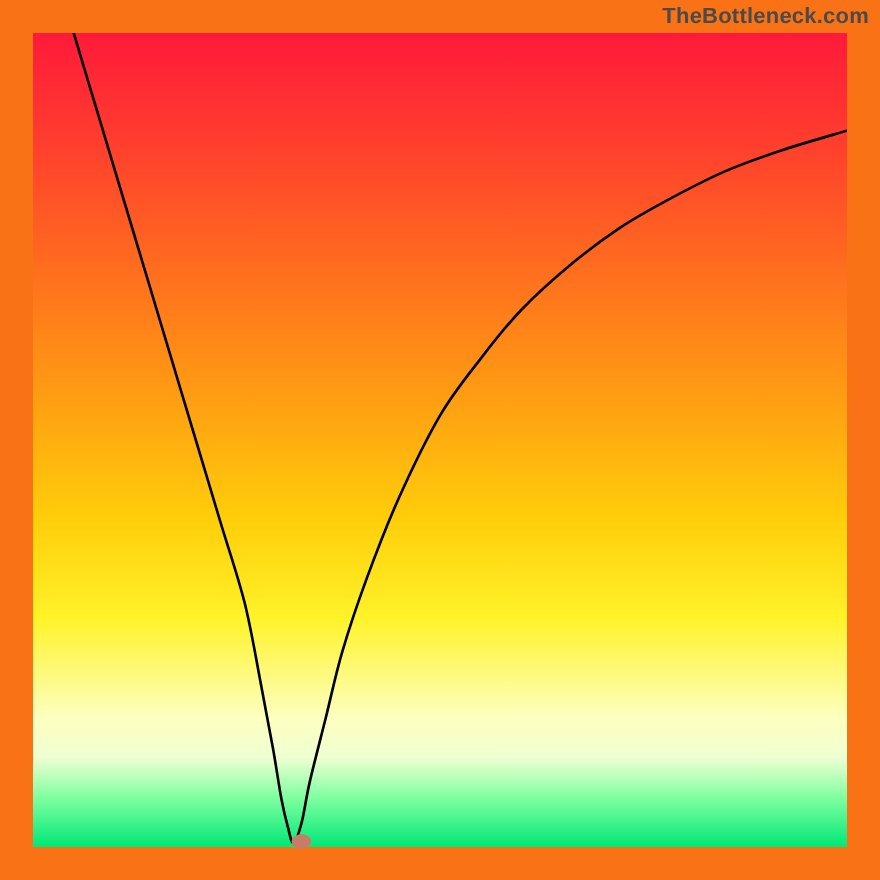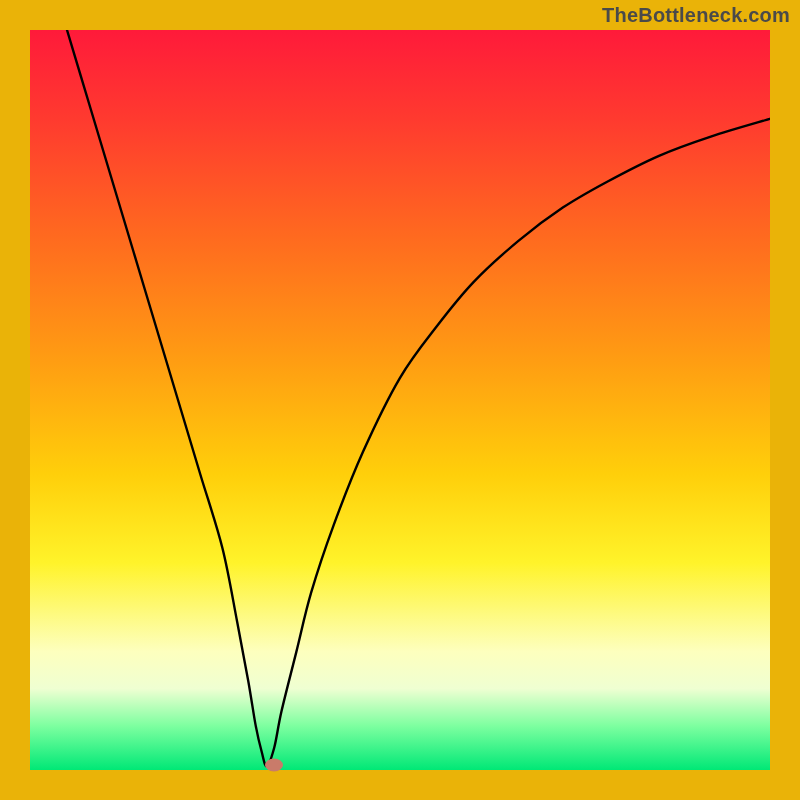--- a/index.html
+++ b/index.html
@@ -8,21 +8,21 @@
     width: 800px;
     height: 800px;
     background: #000;
     overflow: hidden;
     font-family: Arial, Helvetica, sans-serif;
   }
   .frame {
     position: relative;
     width: 800px;
     height: 800px;
-    background: #eab308;
+    background: #f97316;
   }
   .watermark {
     position: absolute;
     top: 4px;
     right: 10px;
     color: #4a4a4a;
     font-size: 20px;
     font-weight: 600;
     letter-spacing: 0.2px;
     z-index: 5;

